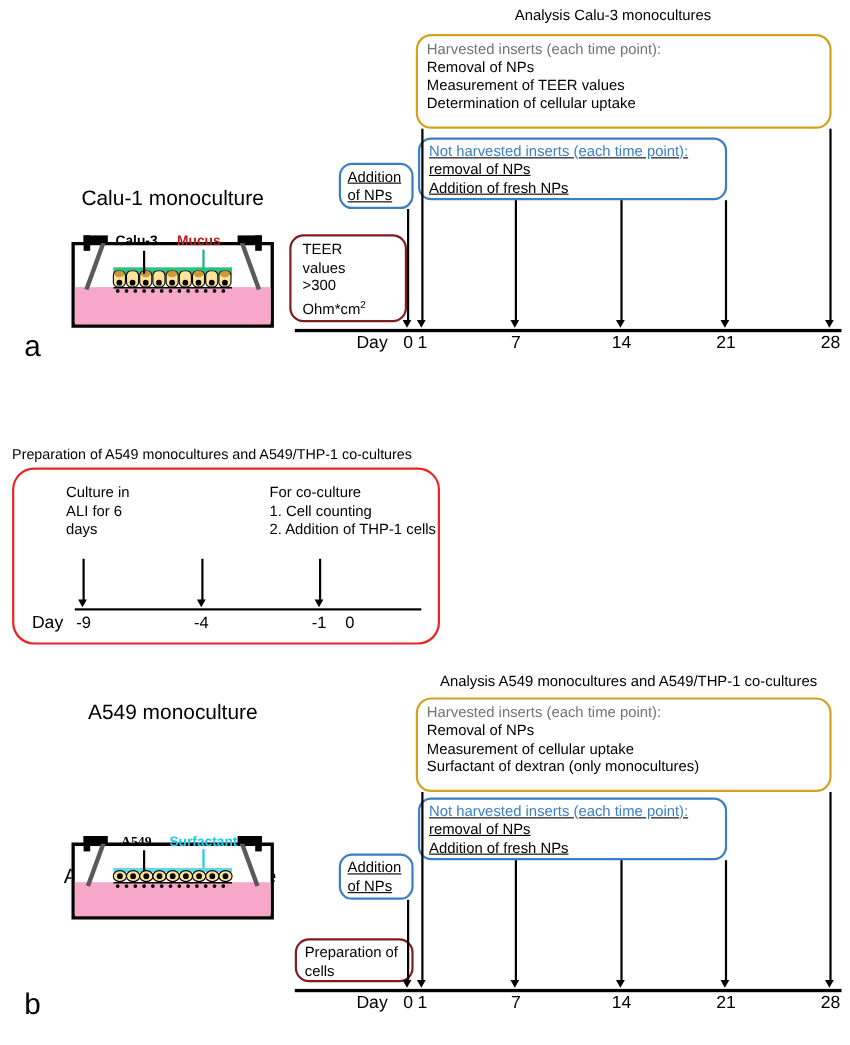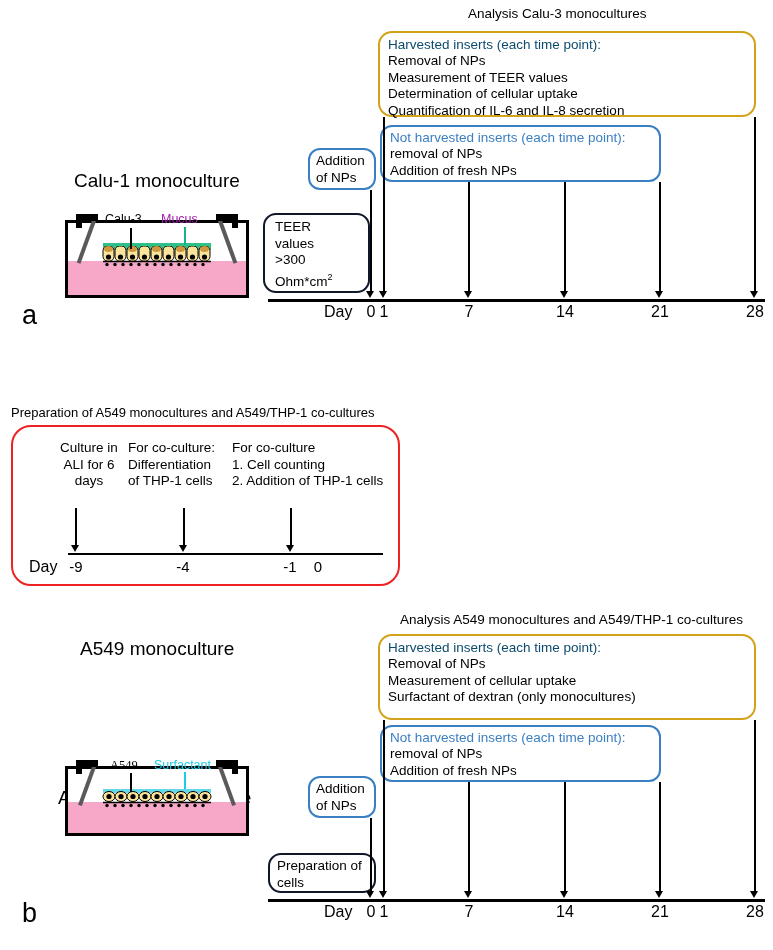--- a/index.html
+++ b/index.html
@@ -14,57 +14,57 @@
   .panel-letter{font-size:27px;line-height:1;font-family:"Liberation Sans",sans-serif;}
 
   
   .analysis-title{font-size:13.5px;white-space:nowrap;}
   .culture-title{font-size:19px;white-space:nowrap;}
   .prep-title{font-size:13px;white-space:nowrap;}
 
   
   .box{box-sizing:border-box;background:#fff;}
   .box-orange{border:2.5px solid #d3a21b;border-radius:14px;}
-  .box-blue{border:2px solid #3a7fc2;border-radius:12px;}
-  .box-red{border:2px solid #0f172a;border-radius:13px;}
+  .box-blue{border:2px solid #3a7fc2;border-radius:12px;text-decoration:underline;}
+  .box-red{border:2px solid #7f1d1d;border-radius:13px;}
   .box-red-thick{border:2.5px solid #ee2222;border-radius:20px;}
   .box ul{margin:0;padding:0;list-style:none;}
   .box li{font-size:13.5px;line-height:16.4px;white-space:nowrap;}
-  .hdr-orange{color:#0c4a6e;}
+  .hdr-orange{color:#737373;}
   .hdr-blue{color:#3a7fc2;}
   .small-box-line{font-size:13.5px;line-height:16.6px;white-space:nowrap;}
 
   
   .axis{background:#000;height:2.5px;}
   .vline{background:#000;width:2px;}
   .arrowhead{
     width:0;height:0;border-left:4.5px solid transparent;border-right:4.5px solid transparent;
     border-top:7px solid #000;
   }
   .tick-label{font-size:16px;text-align:center;}
   .day-label{font-size:16px;}
   .mini-axis{background:#000;height:2px;}
   .mini-vline{background:#000;width:2.2px;}
   .mini-tick-label{font-size:15px;text-align:center;}
 
   
-  .insert{position:relative;}
+  .insert{position:relative;font-weight:bold;}
   .well-body{position:absolute;background:#ffffff;border:3px solid #000;box-sizing:border-box;}
   .medium{position:absolute;background:#f7a8c8;}
   .porous{position:absolute;}
   .cellrow{position:absolute;}
   .mucus{position:absolute;background:#2fc08a;}
   .surfactant-layer{position:absolute;background:#62d8e8;}
   .lip{position:absolute;background:#000;}
   .insert-wall{position:absolute;background:#5a5a5a;}
   .lead{position:absolute;background:#000;width:1.6px;}
   .lead-c{position:absolute;width:1.6px;}
   .lbl{position:absolute;font-size:12.5px;white-space:nowrap;}
   .lbl-serif{font-family:"Liberation Serif",serif;font-size:12.5px;}
-  .lbl-mucus{color:#a21caf;}
+  .lbl-mucus{color:#b91c1c;}
   .lbl-surf{color:#22c8e8;}
 </style>
 </head>
 <body>
 
 <div class="abs panel-letter" style="left:22px;top:302px;">a</div>
 
 <div class="abs analysis-title" style="left:468px;top:6px;">Analysis Calu-3 monocultures</div>
 
 <div class="abs culture-title" style="left:74px;top:170px;">Calu-1 monoculture</div>
@@ -141,21 +141,20 @@
   <div class="lead-c" style="left:127px;top:15px;height:18px;background:#16b38a;"></div>
   <div class="lbl lbl-mucus" style="left:104px;top:0px;">Mucus</div>
 </div>
 
 <div class="abs box box-orange" style="left:378px;top:31px;width:378px;height:86px;">
   <ul style="margin:4px 0 0 8px;">
     <li class="hdr-orange">Harvested inserts (each time point):</li>
     <li>Removal of NPs</li>
     <li>Measurement of TEER values</li>
     <li>Determination of cellular uptake</li>
-    <li>Quantification of IL-6 and IL-8 secretion</li>
   </ul>
 </div>
 
 <div class="abs box box-blue" style="left:380px;top:125px;width:281px;height:57px;">
   <ul style="margin:3px 0 0 8px;">
     <li class="hdr-blue">Not harvested inserts (each time point):</li>
     <li>removal of NPs</li>
     <li>Addition of fresh NPs</li>
   </ul>
 </div>
@@ -200,33 +199,28 @@
   <div class="abs tick-label" style="left:459px;top:303px;width:20px;">7</div>
   <div class="abs tick-label" style="left:552px;top:303px;width:26px;">14</div>
   <div class="abs tick-label" style="left:647px;top:303px;width:26px;">21</div>
   <div class="abs tick-label" style="left:742px;top:303px;width:26px;">28</div>
 </div>
 
 <div class="abs prep-title" style="left:11px;top:405px;">Preparation of A549 monocultures and A549/THP-1 co-cultures</div>
 
 <div class="abs box box-red-thick" style="left:11px;top:425px;width:389px;height:161px;">
 
-  <div class="abs" style="left:47px;top:13px;text-align:center;">
+  <div class="abs" style="left:47px;top:13px;">
     <div class="small-box-line">Culture in</div>
     <div class="small-box-line">ALI for 6</div>
     <div class="small-box-line">days</div>
   </div>
 
-  <div class="abs" style="left:115px;top:13px;">
-    <div class="small-box-line">For co-culture:</div>
-    <div class="small-box-line">Differentiation</div>
-    <div class="small-box-line">of THP-1 cells</div>
-  </div>
-
-  <div class="abs" style="left:219px;top:13px;">
+
+  <div class="abs" style="left:232px;top:13px;">
     <div class="small-box-line">For co-culture</div>
     <div class="small-box-line">1. Cell counting</div>
     <div class="small-box-line">2. Addition of THP-1 cells</div>
   </div>
 
   <div class="abs mini-axis" style="left:55px;top:126px;width:315px;"></div>
   <div class="abs mini-vline" style="left:62px;top:81px;height:39px;"></div>
   <div class="abs arrowhead" style="left:58px;top:118px;"></div>
   <div class="abs mini-vline" style="left:170px;top:81px;height:39px;"></div>
   <div class="abs arrowhead" style="left:166px;top:118px;"></div>

